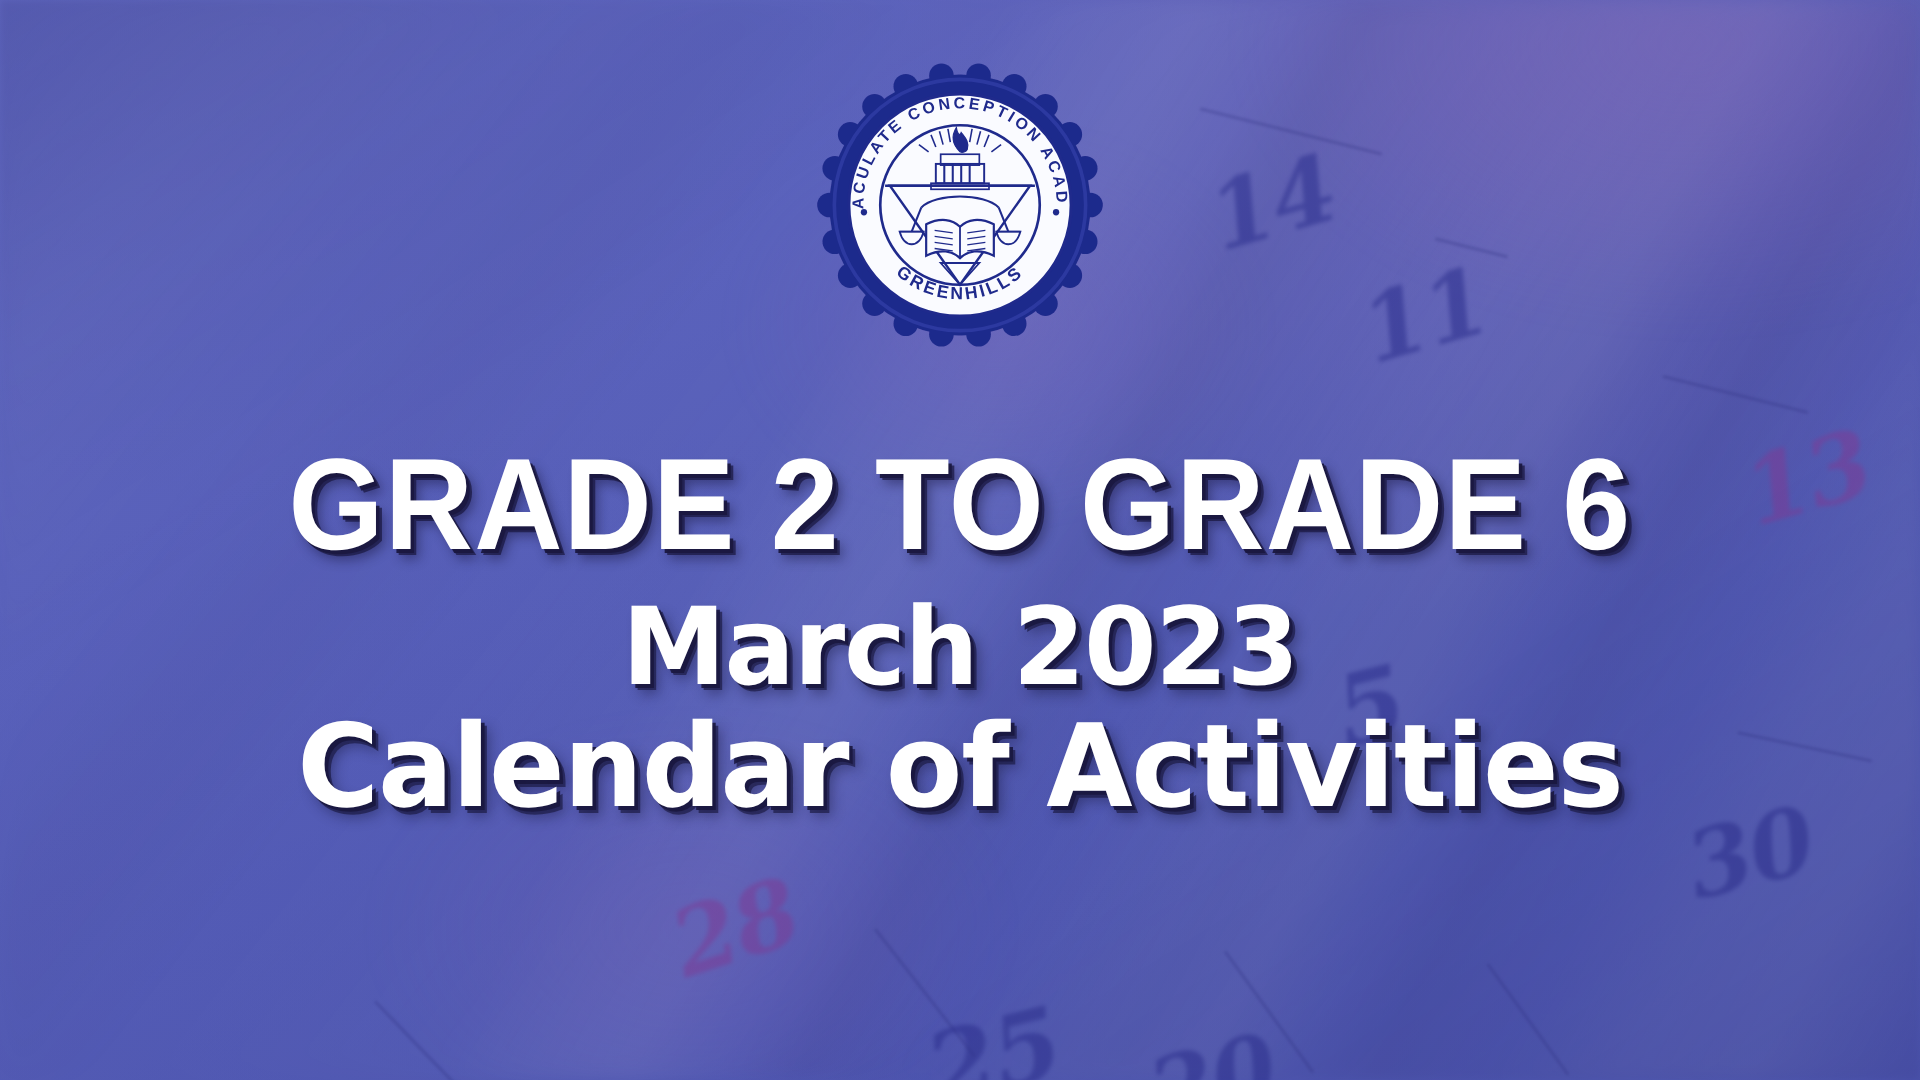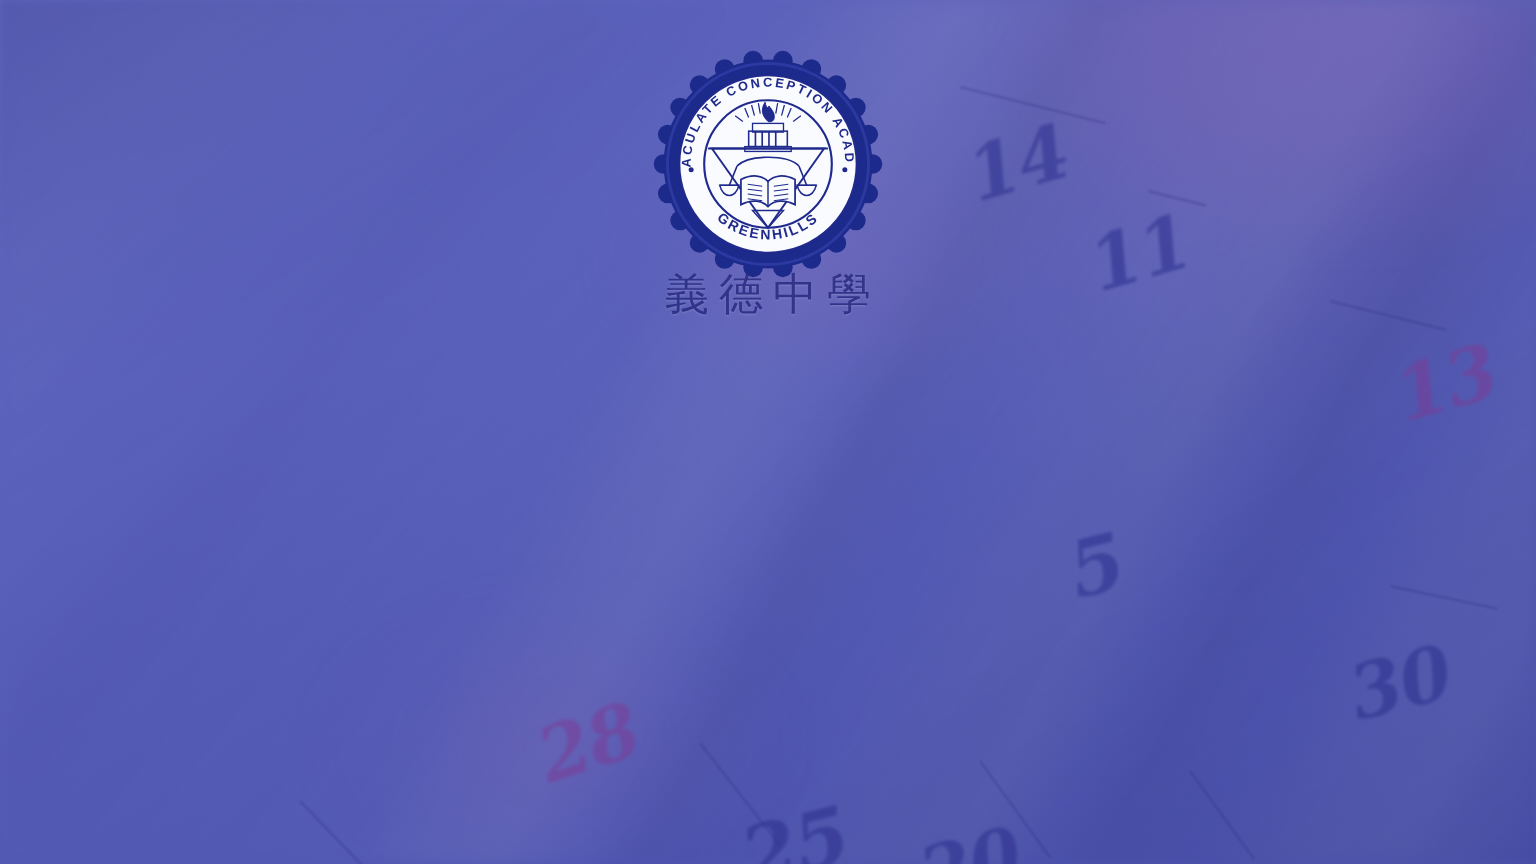--- a/index.html
+++ b/index.html
@@ -352,18 +352,22 @@
             <line x1="126" y1="143" x2="141" y2="141"></line>
             <line x1="126" y1="148" x2="141" y2="146"></line>
             <line x1="126" y1="153" x2="141" y2="151"></line>
             <line x1="126" y1="158" x2="141" y2="156"></line>
           </g>
 
           <path d="M 104,168 L 136,168 L 120,186 Z" stroke-width="1.5"></path>
         </g>
       </svg>
 
-      <div class="chinese-name">義德中學</div>
     </div>
 
+    <div class="text-block">
+      <h1 class="headline">GRADE 2 TO GRADE 6</h1>
+      <div class="subline">March 2023</div>
+      <div class="subline second">Calendar of Activities</div>
+    </div>
 
   </div>
 </div>
 
 </body></html>

